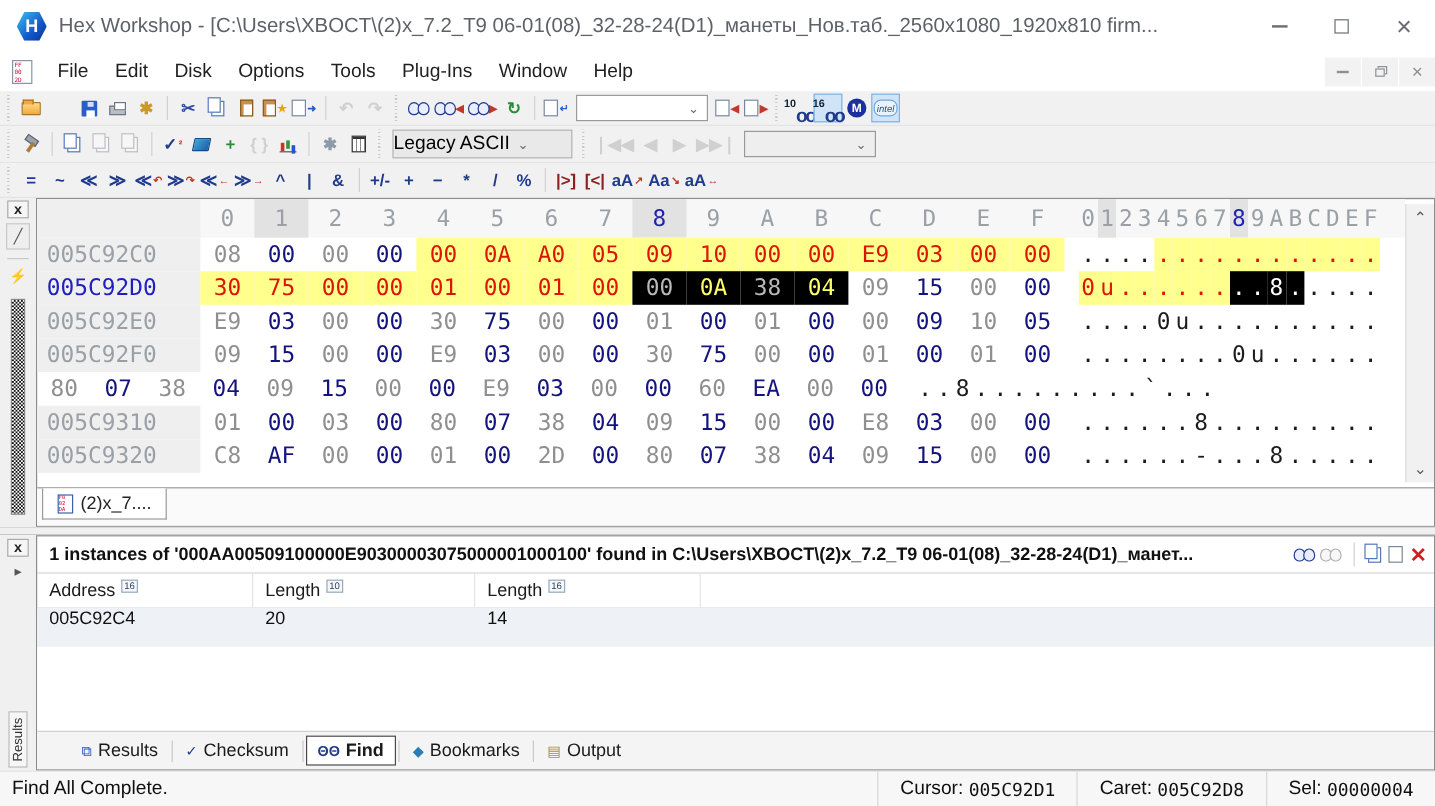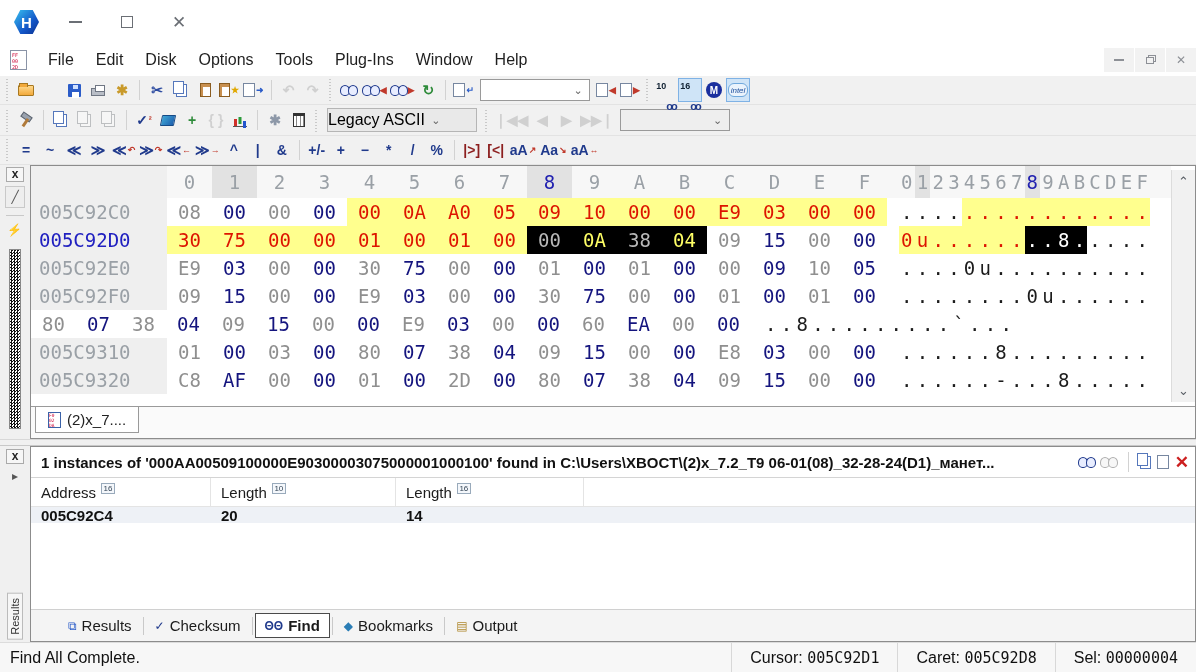--- a/index.html
+++ b/index.html
@@ -64,21 +64,21 @@
   .ic-binoc::before { left:-1px; } .ic-binoc::after { right:-1px; }
   .ic-book { width:14px; height:11px; background:linear-gradient(120deg,#3fa7d6,#1d5fae); border:1px solid #154a86; transform:skewX(-12deg); border-radius:1px; }
   .ic-calc { width:12px; height:14px; background:#fff; border:1px solid #333;
     background-image:linear-gradient(#333 2px,transparent 2px),repeating-linear-gradient(90deg,transparent 0 2.5px,#888 2.5px 3.5px); }
   .ic-hammer { width:14px; height:14px; position:relative; }
   .ic-hammer::before { content:""; position:absolute; top:1px; left:2px; width:9px; height:4px; background:#9aa2ae; border:1px solid #5d6570; transform:rotate(35deg); }
   .ic-hammer::after { content:""; position:absolute; top:5px; left:5px; width:2.5px; height:9px; background:#b07a3a; transform:rotate(35deg); }
   .ic-bars { width:14px; height:13px; position:relative; border-bottom:1px solid #555; }
   .ic-bars::before { content:""; position:absolute; bottom:0; left:1px; width:3px; height:7px; background:#d03028; box-shadow:4.5px -2px 0 0 #2a9a3a, 9px 2px 0 0 #2255cc; }
   .ic-glasses { font-size:9px; font-weight:bold; color:#123; display:flex; align-items:flex-start; }
-  .ic-glasses .gl { font-size:11px; color:#203a8c; letter-spacing:-2px; margin-top:19px; }
+  .ic-glasses .gl { font-size:16px; color:#203a8c; letter-spacing:-2px; margin-top:8px; }
   .ic-moto { width:16px; height:16px; border-radius:50%; background:#1b2f9e; color:#fff; font-size:10px; font-weight:bold; display:flex; align-items:center; justify-content:center; }
   .ic-intel { width:20px; height:14px; border:1px solid #6fa8dc; border-radius:6px; color:#1d4f9c; font-size:8px; font-style:italic; display:flex; align-items:center; justify-content:center; background:#eaf3fc; }
 
   
   .workspace { height:274px; display:flex; background:#ececec; }
   .leftstrip { width:30px; background:#f0f0f0; display:flex; flex-direction:column; align-items:center; padding-top:2px; }
   .xbtn { font-size:12px; font-weight:bold; color:#222; border:1px solid #aaa; background:#f6f6f6; width:18px; height:15px; line-height:12px; text-align:center; margin-bottom:4px; }
   .strip-ic { width:20px; height:22px; border:1px solid #c9c9c9; background:#eee; margin-bottom:4px; display:flex; align-items:center; justify-content:center; font-size:12px; color:#555; }
   .strip-div { width:18px; height:1px; background:#c9c9c9; margin:3px 0; }
   .dither { width:12px; flex:1; margin:4px 0 10px 0; border:1px solid #888;
@@ -114,41 +114,42 @@
   .resstrip { width:30px; background:#f0f0f0; display:flex; flex-direction:column; align-items:center; padding-top:3px; }
   .res-label { margin-top:auto; margin-bottom:2px; writing-mode:vertical-rl; transform:rotate(180deg); font-size:11px; color:#333; border:1px solid #bbb; background:#f6f6f6; padding:4px 1px; }
   .resmain { flex:1; background:#fff; border:1px solid #8c8c8c; display:flex; flex-direction:column; }
   .findhdr { height:31px; display:flex; align-items:center; padding:0 6px 0 10px; border-bottom:1px solid #d4d4d4; }
   .findhdr-text { font-size:15px; font-weight:bold; color:#111; white-space:nowrap; overflow:hidden; flex:1; }
   .fh-icons { display:flex; align-items:center; gap:6px; margin-left:8px; }
   .fh-x { color:#cc1f1f; font-size:17px; font-weight:bold; }
   .ftable-head { height:29px; display:flex; align-items:center; border-bottom:1px solid #e4e4e4; }
   .fcol { display:flex; align-items:center; gap:5px; font-size:15px; color:#1c1c1c; padding-left:10px; border-right:1px solid #e4e4e4; align-self:stretch; }
   .fbadge { font-size:8px; color:#345; border:1px solid #9ab; background:#f4f7fb; padding:0 1.5px; line-height:9px; align-self:flex-start; margin-top:5px; }
-  .frow { height:16px; display:flex; background:#eef1f6; font-size:15px; color:#111;font-weight:bold; }
+  .frow { height:32px; display:flex; background:#eef1f6; font-size:15px; color:#111; }
   .fcell { padding-left:10px; }
   .fspace { flex:1; background:#fff; }
   .tabstrip { height:32px; background:#f4f4f4; border-top:1px solid #d0d0d0; display:flex; align-items:center; padding-left:28px; gap:2px; }
   .btab { display:flex; align-items:center; gap:5px; font-size:15px; color:#1b1b1b; padding:3px 9px; }
   .btab.active { background:#fff; border:1.5px solid #4a4a4a; font-weight:bold; }
   .tabsep { width:1px; height:18px; background:#c9c9c9; }
   .ticon { font-size:12px; }
 
   
   .statusbar { height:30px; background:#f7f7f7; border-top:1px solid #dcdcdc; display:flex; align-items:center; font-size:16px; color:#101010; }
   .sb-msg { padding-left:10px; flex:1; }
   .sb-seg { padding:0 18px; border-left:1px solid #d8d8d8; align-self:stretch; display:flex; align-items:center; white-space:nowrap; }
   .sb-flag { width:52px; justify-content:center; padding:0; }
   .sb-dis { color:#b7b7b7; }
 </style>
 </head>
 <body>
 
 <div class="titlebar">
   <div class="appicon">H</div>
+  <div class="title-text">Hex Workshop - [C:\Users\XBOCT\(2)x_7.2_T9 06-01(08)_32-28-24(D1)_манеты_Нов.таб._2560x1080_1920x810  firm...</div>
   <div class="wctrls">
     <div class="wctrl">
         <span class="mn"></span>
       </div>
     <div class="wctrl">
         <span class="sq"></span>
       </div>
     <div class="wctrl" style="font-size:17px;">✕</div>
   </div>
 </div>

